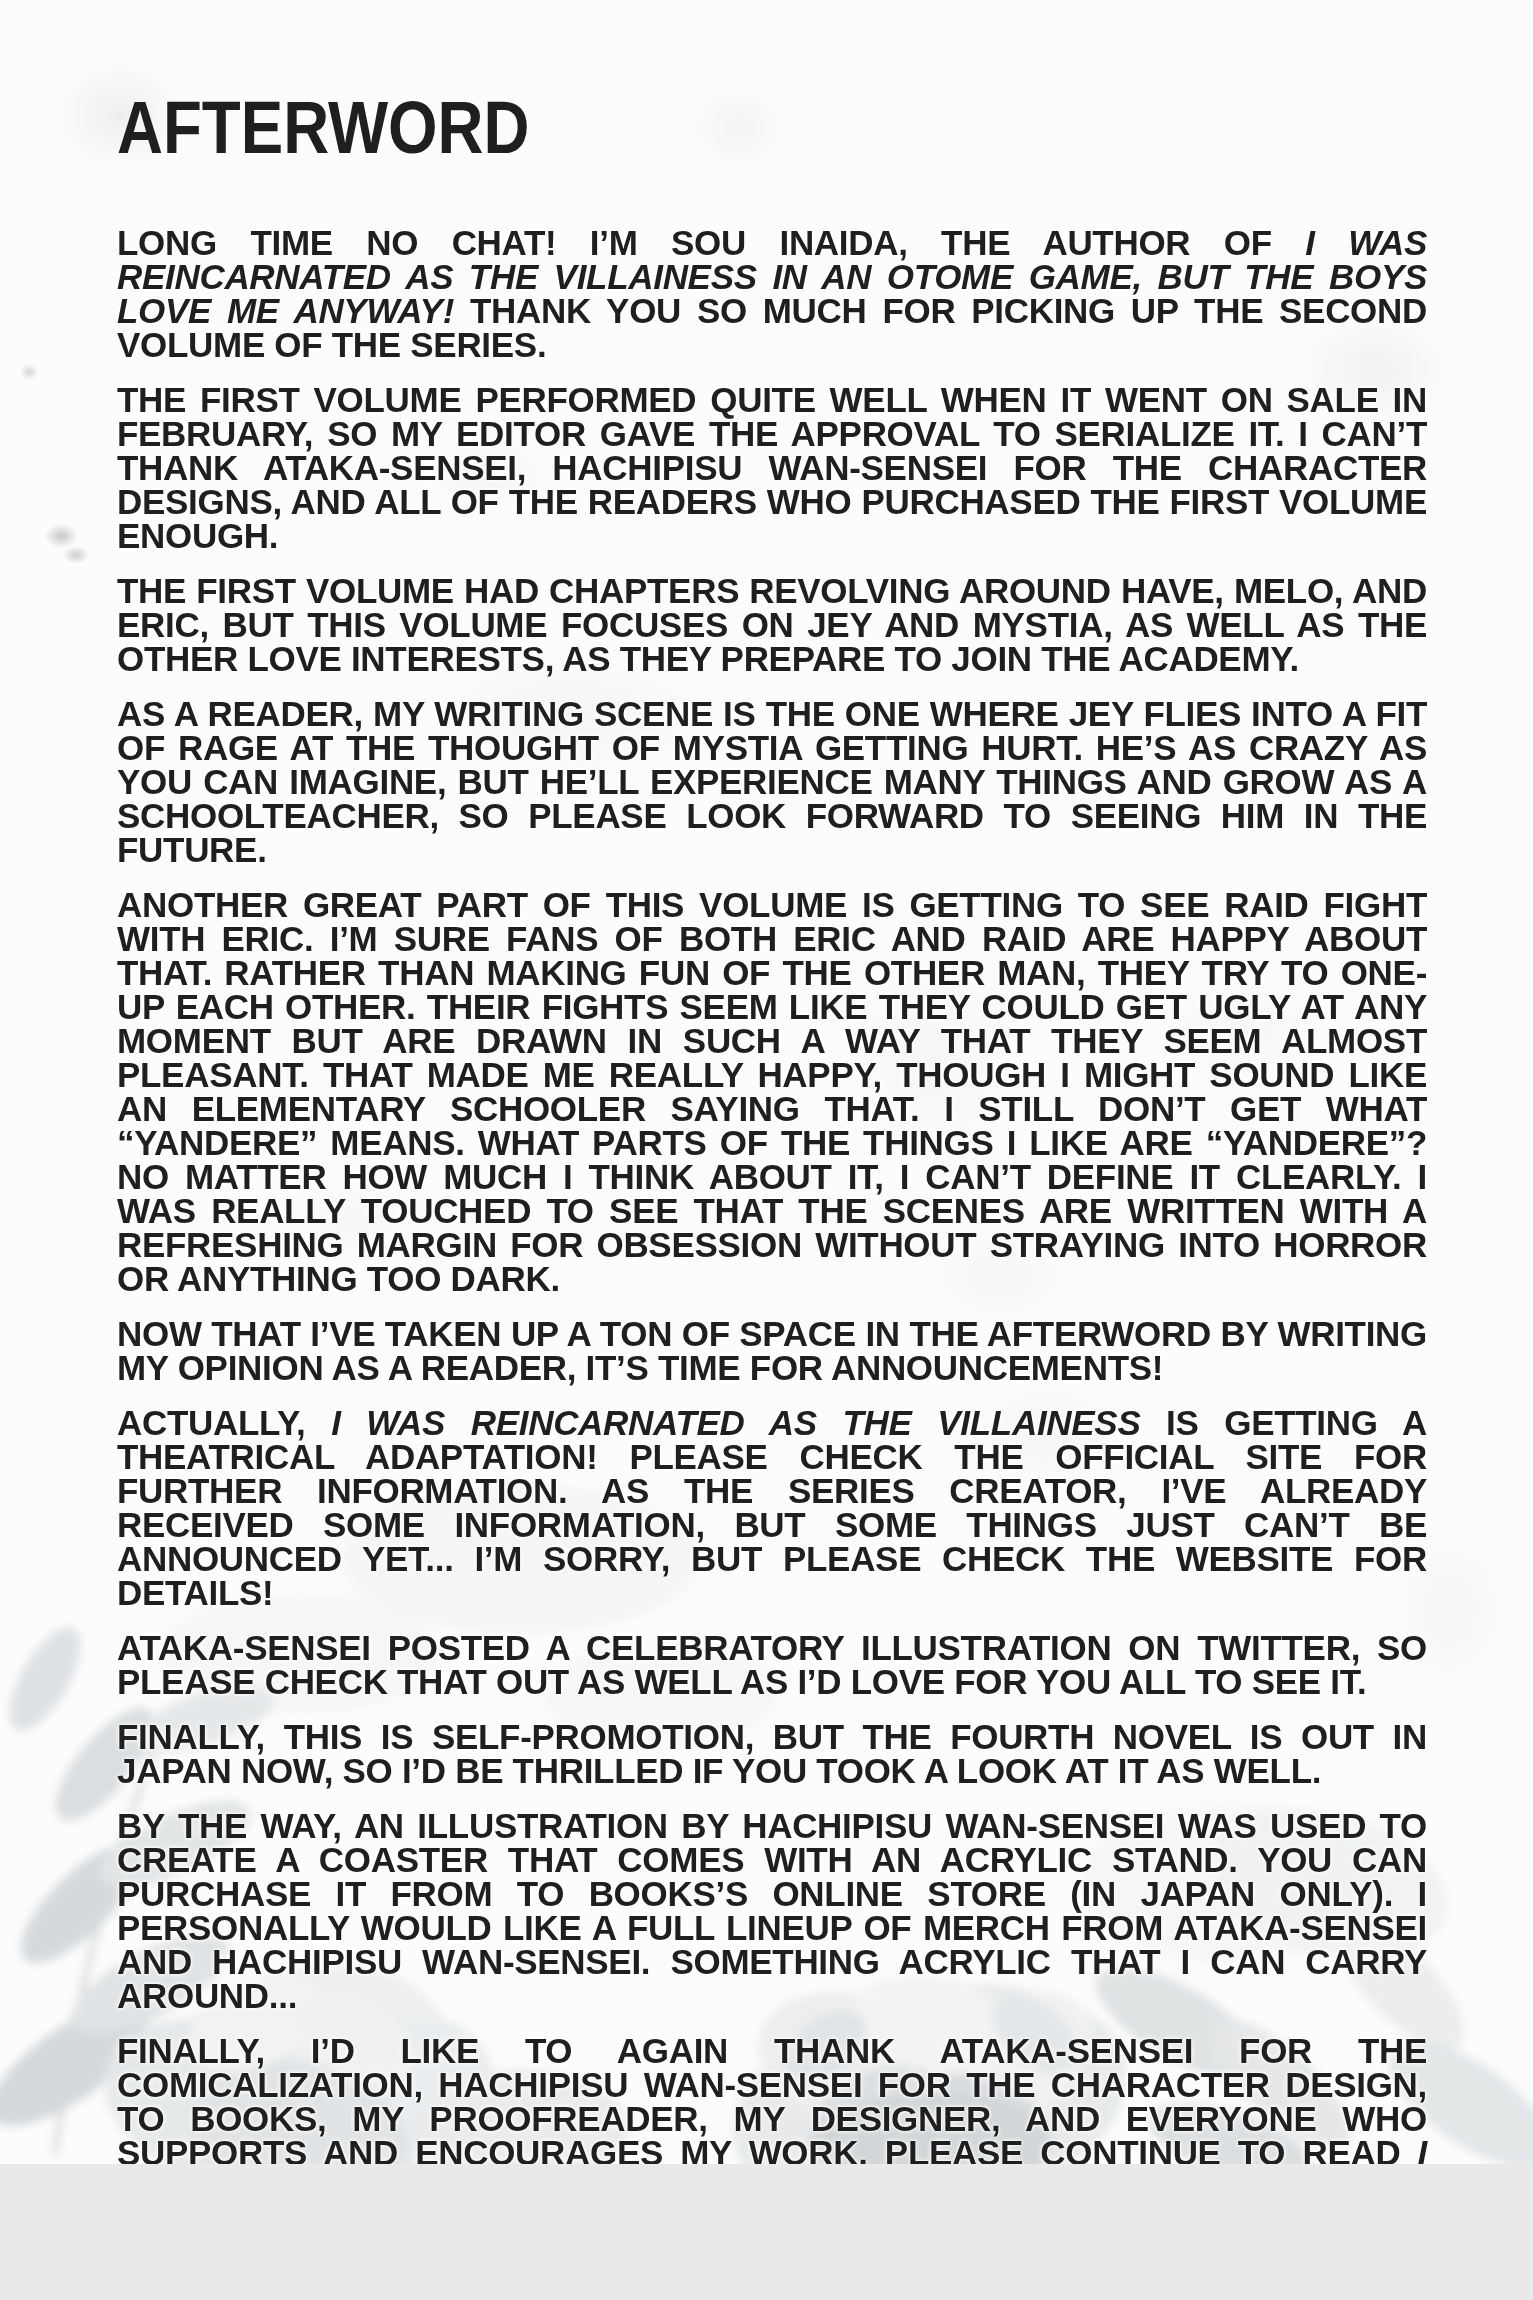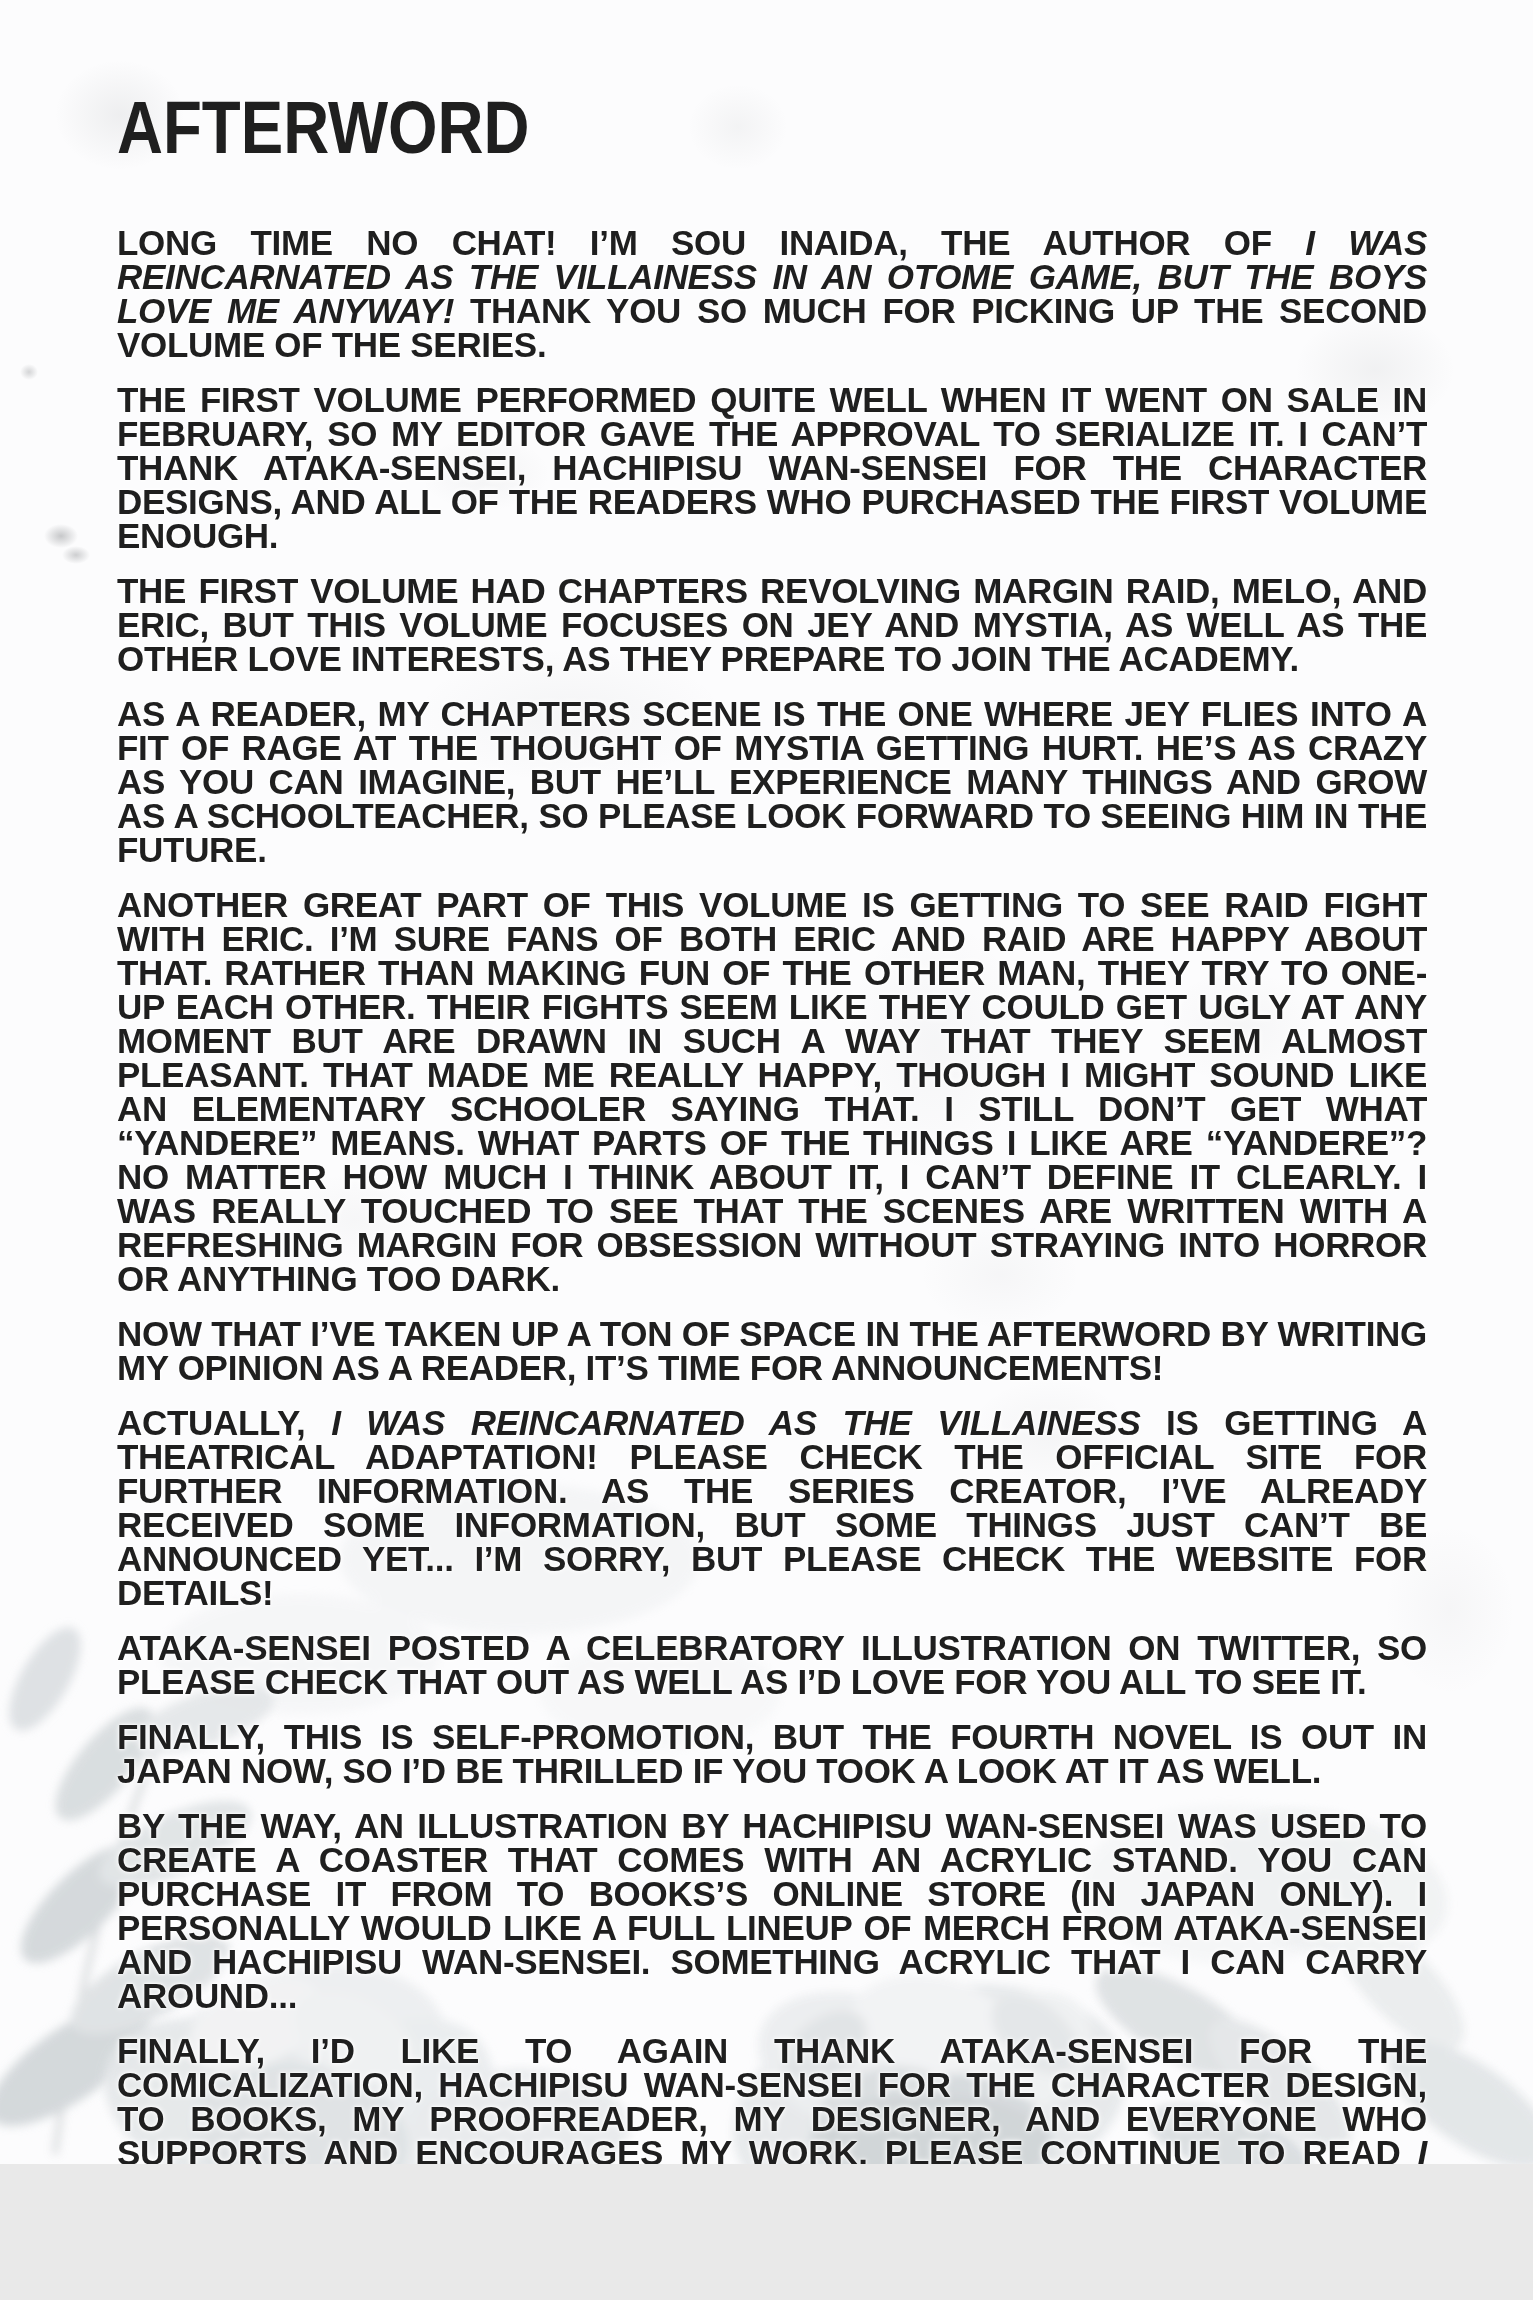--- a/index.html
+++ b/index.html
@@ -122,22 +122,22 @@
       <ellipse transform="rotate(15 1330 420)" cx="1330" cy="420" rx="120" ry="70" fill="#eef0f1"></ellipse>
       <ellipse transform="rotate(35 1470 640)" cx="1470" cy="640" rx="95" ry="40" fill="#dde1e3"></ellipse>
     </g>
   </svg>
 
   <div class="content">
     <h1 class="title">AFTERWORD</h1>
     <div>
         <p class="para"><span>LONG TIME NO CHAT! I’M SOU INAIDA, THE AUTHOR OF </span><span class="em">I WAS REINCARNATED AS THE VILLAINESS IN AN OTOME GAME, BUT THE BOYS LOVE ME ANYWAY!</span><span> THANK YOU SO MUCH FOR PICKING UP THE SECOND VOLUME OF THE SERIES.</span></p>
         <p class="para"><span>THE FIRST VOLUME PERFORMED QUITE WELL WHEN IT WENT ON SALE IN FEBRUARY, SO MY EDITOR GAVE THE APPROVAL TO SERIALIZE IT. I CAN’T THANK ATAKA-SENSEI, HACHIPISU WAN-SENSEI FOR THE CHARACTER DESIGNS, AND ALL OF THE READERS WHO PURCHASED THE FIRST VOLUME ENOUGH.</span></p>
-        <p class="para"><span>THE FIRST VOLUME HAD CHAPTERS REVOLVING MARGIN RAID, MELO, AND ERIC, BUT THIS VOLUME FOCUSES ON JEY AND MYSTIA, AS WELL AS THE OTHER LOVE INTERESTS, AS THEY PREPARE TO JOIN THE ACADEMY.</span></p>
-        <p class="para"><span>AS A READER, MY CHAPTERS SCENE IS THE ONE WHERE JEY FLIES INTO A FIT OF RAGE AT THE THOUGHT OF MYSTIA GETTING HURT. HE’S AS CRAZY AS YOU CAN IMAGINE, BUT HE’LL EXPERIENCE MANY THINGS AND GROW AS A SCHOOLTEACHER, SO PLEASE LOOK FORWARD TO SEEING HIM IN THE FUTURE.</span></p>
+        <p class="para"><span>THE FIRST VOLUME HAD CHAPTERS REVOLVING AROUND HAVE, MELO, AND ERIC, BUT THIS VOLUME FOCUSES ON JEY AND MYSTIA, AS WELL AS THE OTHER LOVE INTERESTS, AS THEY PREPARE TO JOIN THE ACADEMY.</span></p>
+        <p class="para"><span>AS A READER, MY WRITING SCENE IS THE ONE WHERE JEY FLIES INTO A FIT OF RAGE AT THE THOUGHT OF MYSTIA GETTING HURT. HE’S AS CRAZY AS YOU CAN IMAGINE, BUT HE’LL EXPERIENCE MANY THINGS AND GROW AS A SCHOOLTEACHER, SO PLEASE LOOK FORWARD TO SEEING HIM IN THE FUTURE.</span></p>
         <p class="para"><span>ANOTHER GREAT PART OF THIS VOLUME IS GETTING TO SEE RAID FIGHT WITH ERIC. I’M SURE FANS OF BOTH ERIC AND RAID ARE HAPPY ABOUT THAT. RATHER THAN MAKING FUN OF THE OTHER MAN, THEY TRY TO ONE-UP EACH OTHER. THEIR FIGHTS SEEM LIKE THEY COULD GET UGLY AT ANY MOMENT BUT ARE DRAWN IN SUCH A WAY THAT THEY SEEM ALMOST PLEASANT. THAT MADE ME REALLY HAPPY, THOUGH I MIGHT SOUND LIKE AN ELEMENTARY SCHOOLER SAYING THAT. I STILL DON’T GET WHAT “YANDERE” MEANS. WHAT PARTS OF THE THINGS I LIKE ARE “YANDERE”? NO MATTER HOW MUCH I THINK ABOUT IT, I CAN’T DEFINE IT CLEARLY. I WAS REALLY TOUCHED TO SEE THAT THE SCENES ARE WRITTEN WITH A REFRESHING MARGIN FOR OBSESSION WITHOUT STRAYING INTO HORROR OR ANYTHING TOO DARK.</span></p>
         <p class="para"><span>NOW THAT I’VE TAKEN UP A TON OF SPACE IN THE AFTERWORD BY WRITING MY OPINION AS A READER, IT’S TIME FOR ANNOUNCEMENTS!</span></p>
         <p class="para"><span>ACTUALLY, </span><span class="em">I WAS REINCARNATED AS THE VILLAINESS</span><span> IS GETTING A THEATRICAL ADAPTATION! PLEASE CHECK THE OFFICIAL SITE FOR FURTHER INFORMATION. AS THE SERIES CREATOR, I’VE ALREADY RECEIVED SOME INFORMATION, BUT SOME THINGS JUST CAN’T BE ANNOUNCED YET... I’M SORRY, BUT PLEASE CHECK THE WEBSITE FOR DETAILS!</span></p>
         <p class="para"><span>ATAKA-SENSEI POSTED A CELEBRATORY ILLUSTRATION ON TWITTER, SO PLEASE CHECK THAT OUT AS WELL AS I’D LOVE FOR YOU ALL TO SEE IT.</span></p>
         <p class="para"><span>FINALLY, THIS IS SELF-PROMOTION, BUT THE FOURTH NOVEL IS OUT IN JAPAN NOW, SO I’D BE THRILLED IF YOU TOOK A LOOK AT IT AS WELL.</span></p>
         <p class="para"><span>BY THE WAY, AN ILLUSTRATION BY HACHIPISU WAN-SENSEI WAS USED TO CREATE A COASTER THAT COMES WITH AN ACRYLIC STAND. YOU CAN PURCHASE IT FROM TO BOOKS’S ONLINE STORE (IN JAPAN ONLY). I PERSONALLY WOULD LIKE A FULL LINEUP OF MERCH FROM ATAKA-SENSEI AND HACHIPISU WAN-SENSEI. SOMETHING ACRYLIC THAT I CAN CARRY AROUND...</span></p>
         <p class="para"><span>FINALLY, I’D LIKE TO AGAIN THANK ATAKA-SENSEI FOR THE COMICALIZATION, HACHIPISU WAN-SENSEI FOR THE CHARACTER DESIGN, TO BOOKS, MY PROOFREADER, MY DESIGNER, AND EVERYONE WHO SUPPORTS AND ENCOURAGES MY WORK. PLEASE CONTINUE TO READ </span><span class="em">I WAS REINCARNATED AS THE VILLAINESS IN AN OTOME GAME, BUT THE BOYS LOVE ME ANYWAY!</span></p>
       </div>
   </div>
 

